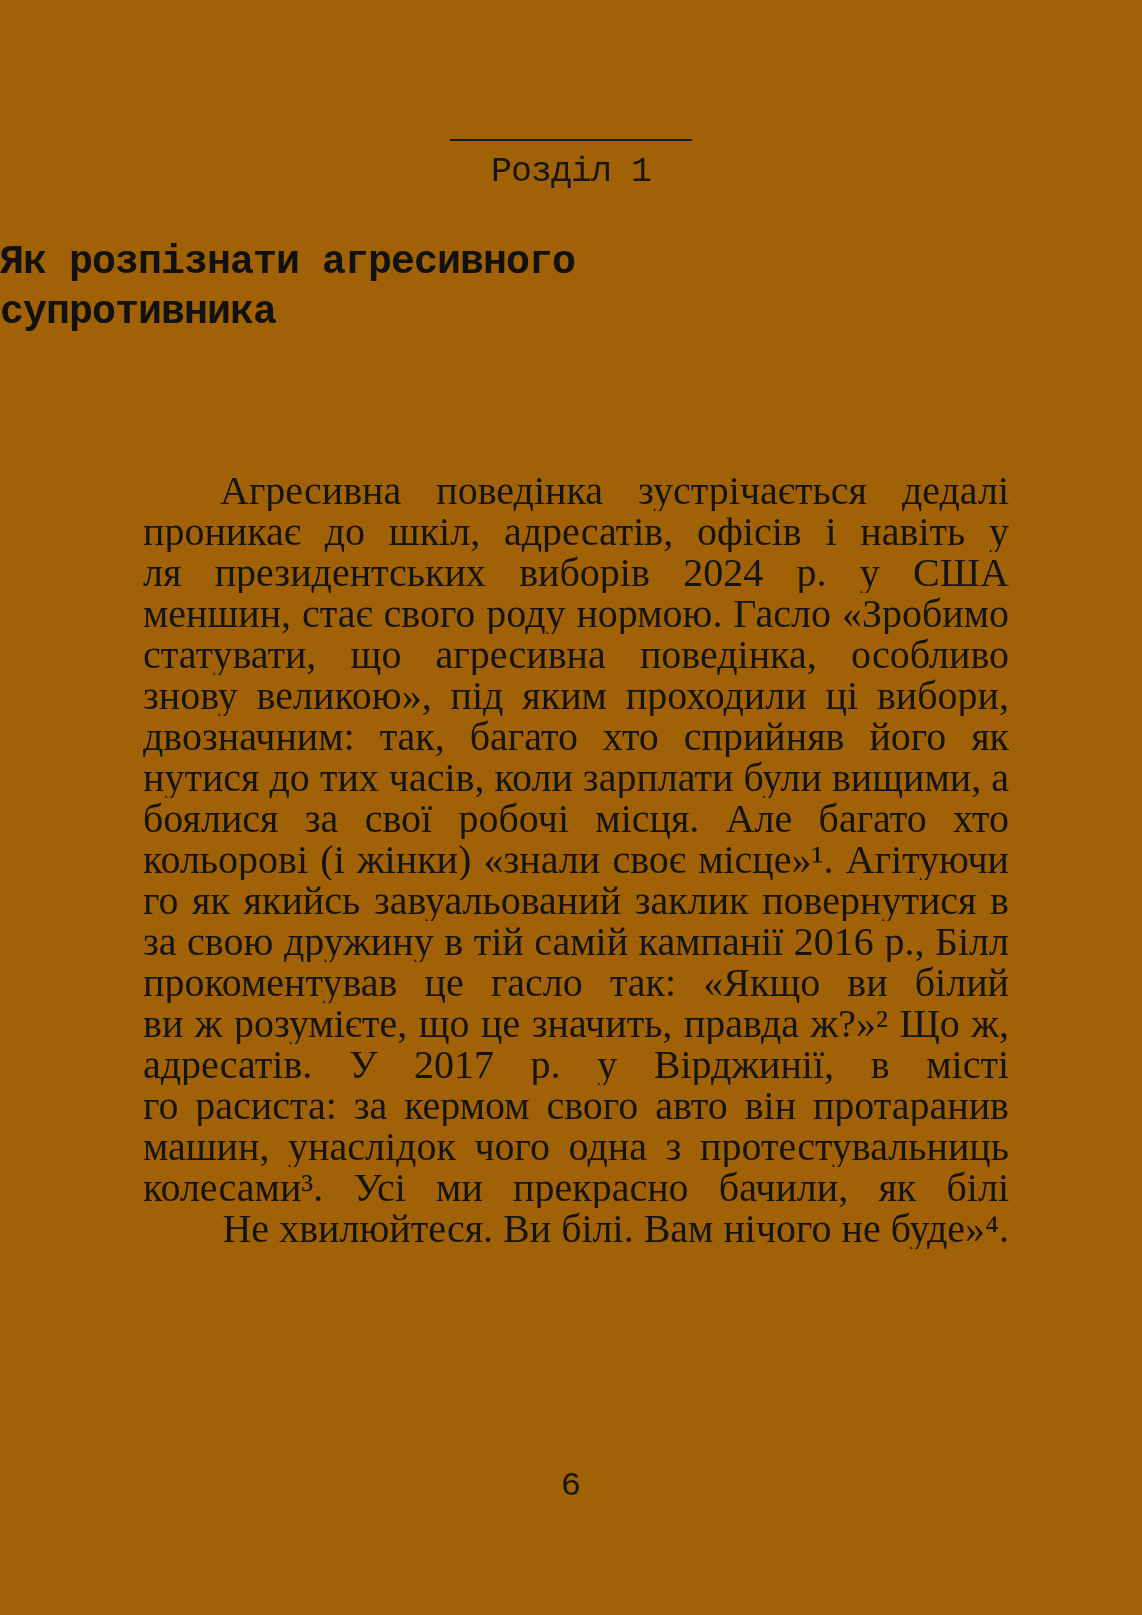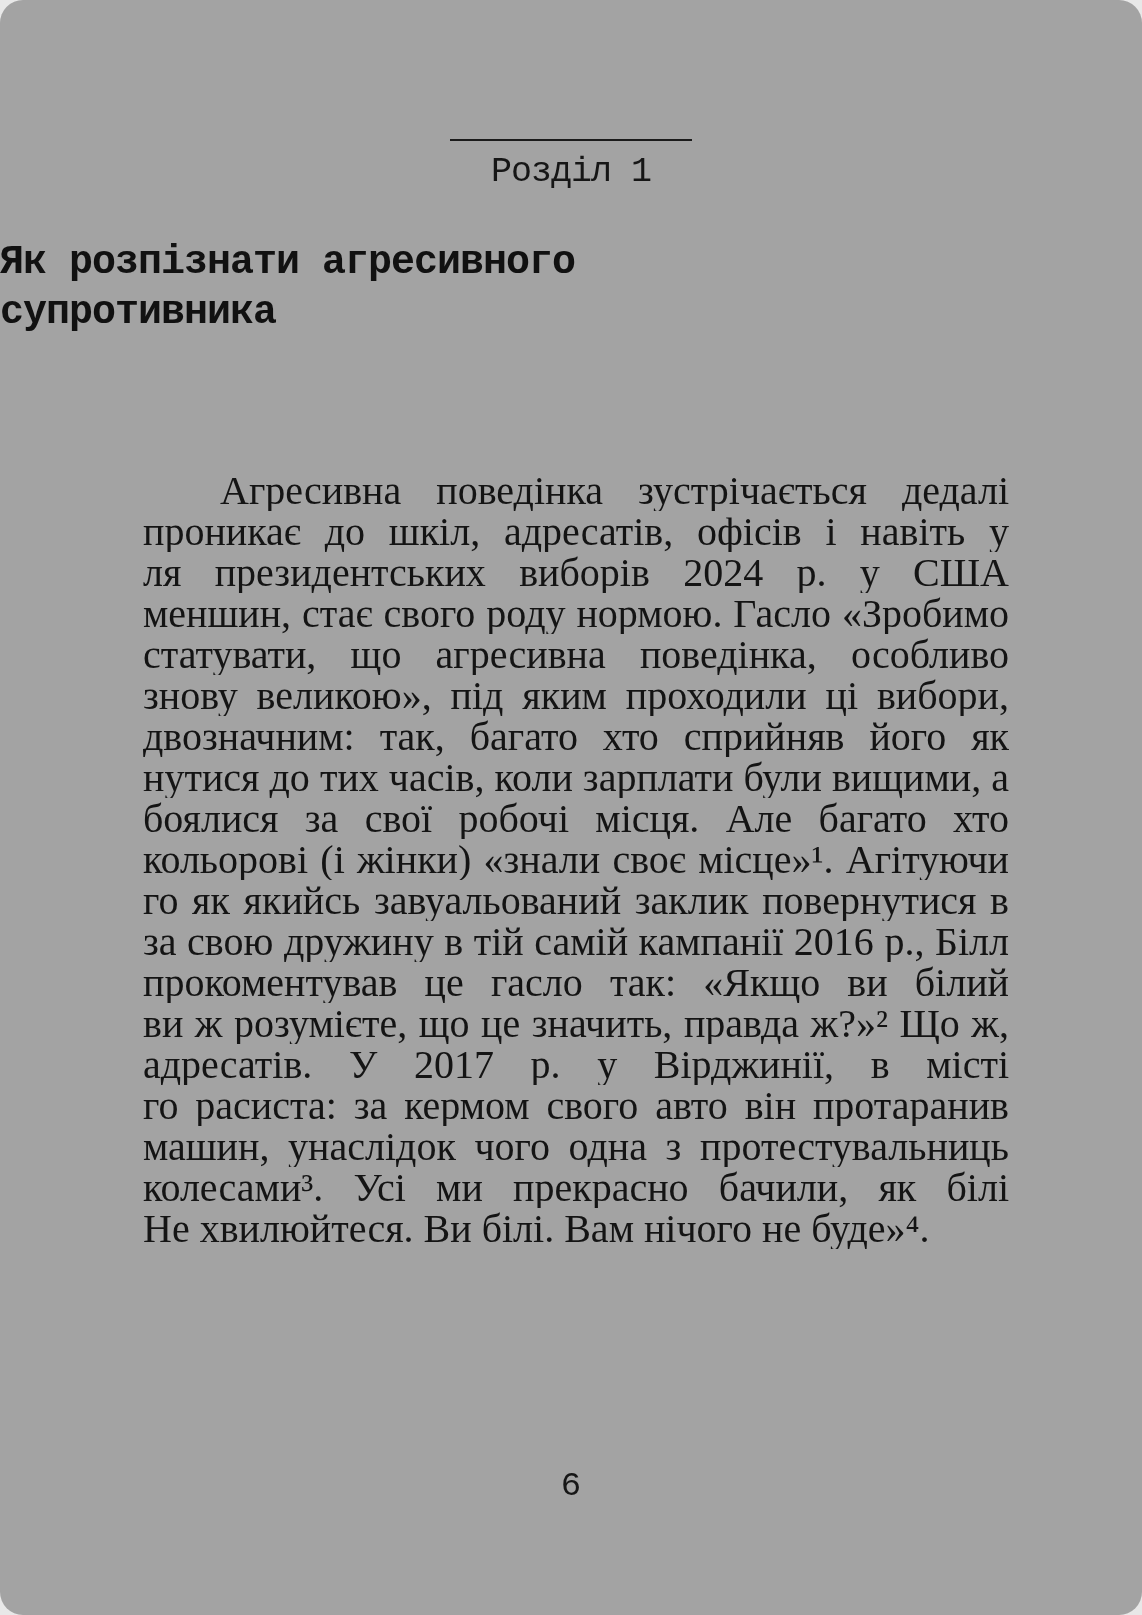--- a/index.html
+++ b/index.html
@@ -66,39 +66,39 @@
   .body-line {
     height: 41px;
     overflow: hidden;
     text-align: justify;
     text-align-last: justify;
   }
   .body-line.first {
     text-indent: 77px;
   }
   .body-line.last {
-    text-align: left;
+    text-align: right;
     text-align-last: auto;
   }
   .page-number {
     position: absolute;
     top: 1464px;
     left: 0;
     width: 100%;
     text-align: center;
     font-family: "Liberation Mono", "DejaVu Sans Mono", monospace;
     font-size: 34px;
     line-height: 44px;
     color: #161616;
   }
 </style>
 </head>
 <body>
 
-<div class="page" style="background: #a3a3a3; color: rgb(20, 20, 20); border-radius: 23px;">
+<div class="page" style="background: #a16207; color: rgb(20, 20, 20);">
 
   <div class="chapter-divider"></div>
 
   <div class="chapter-label">Розділ 1</div>
 
   <h1 class="chapter-title">
     <span class="title-line">Як розпізнати агресивного</span>
     <span class="title-line">супротивника</span>
   </h1>
 

